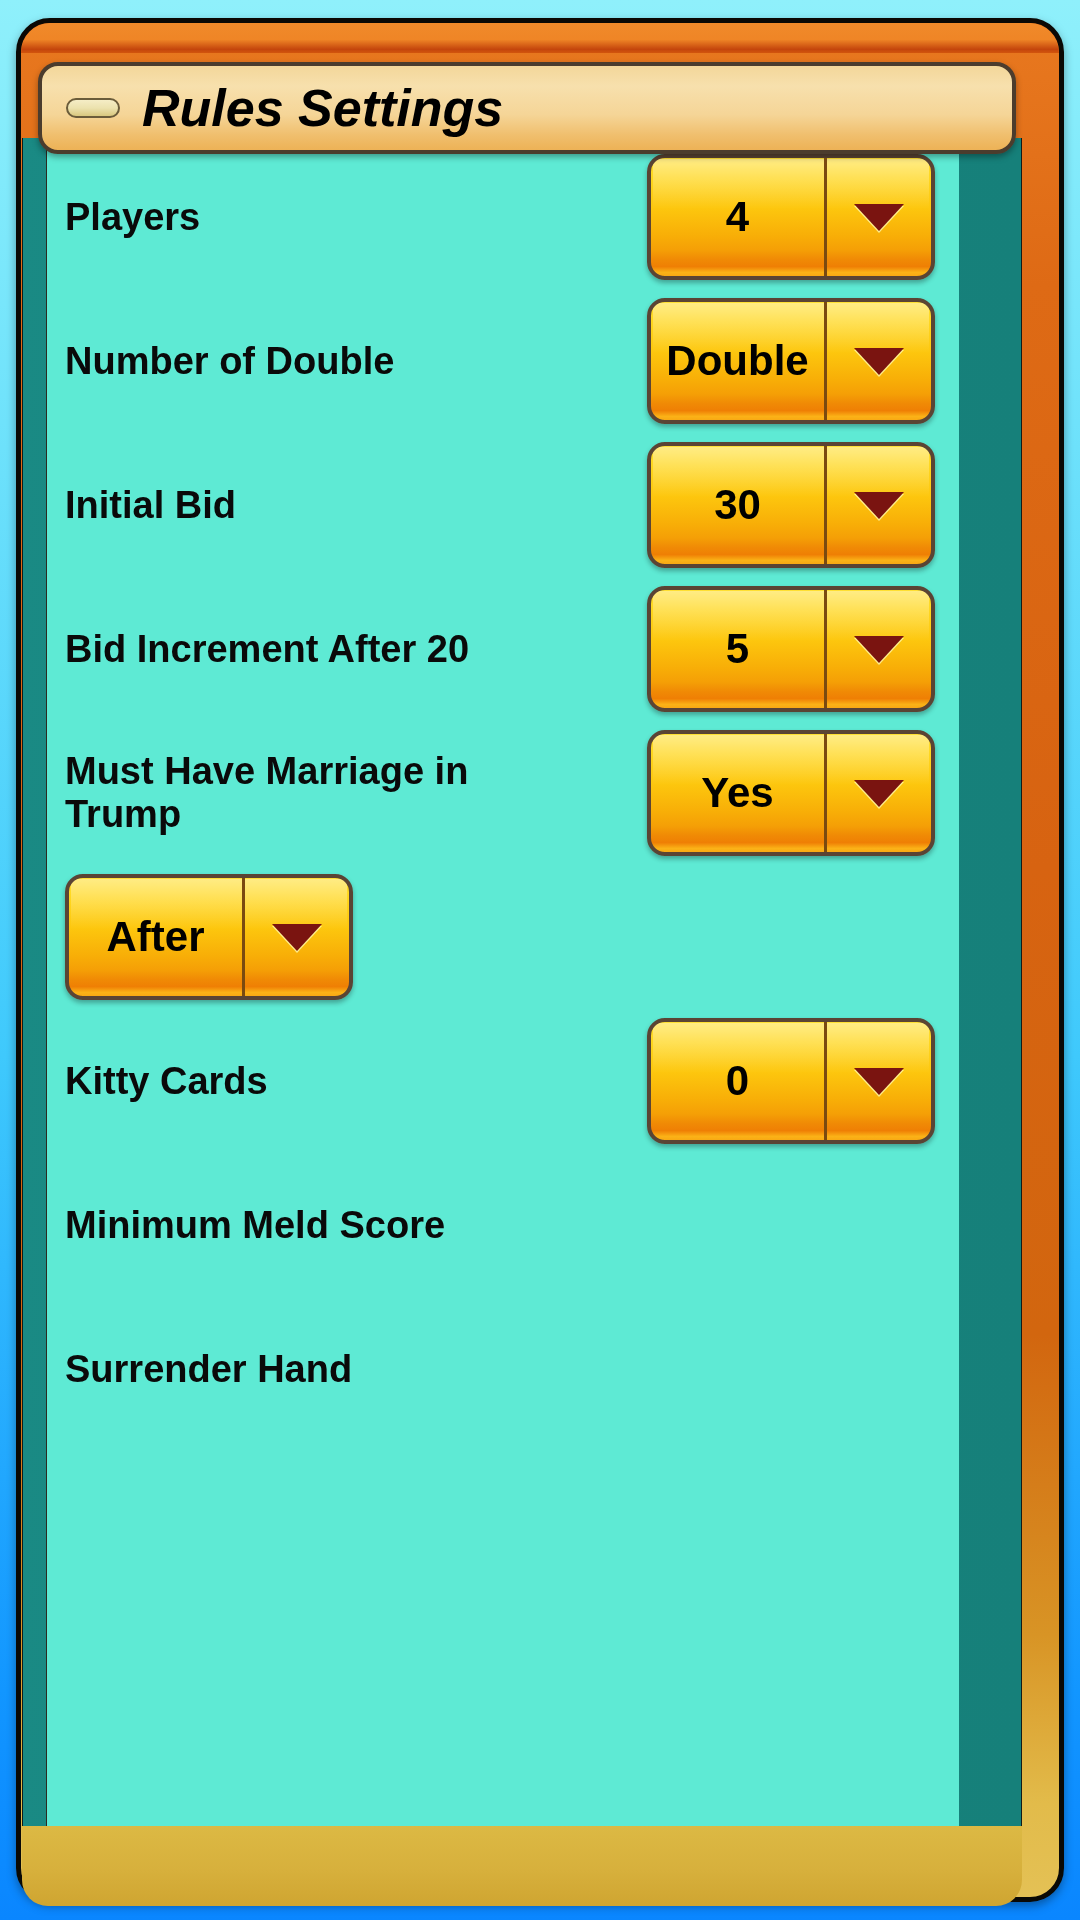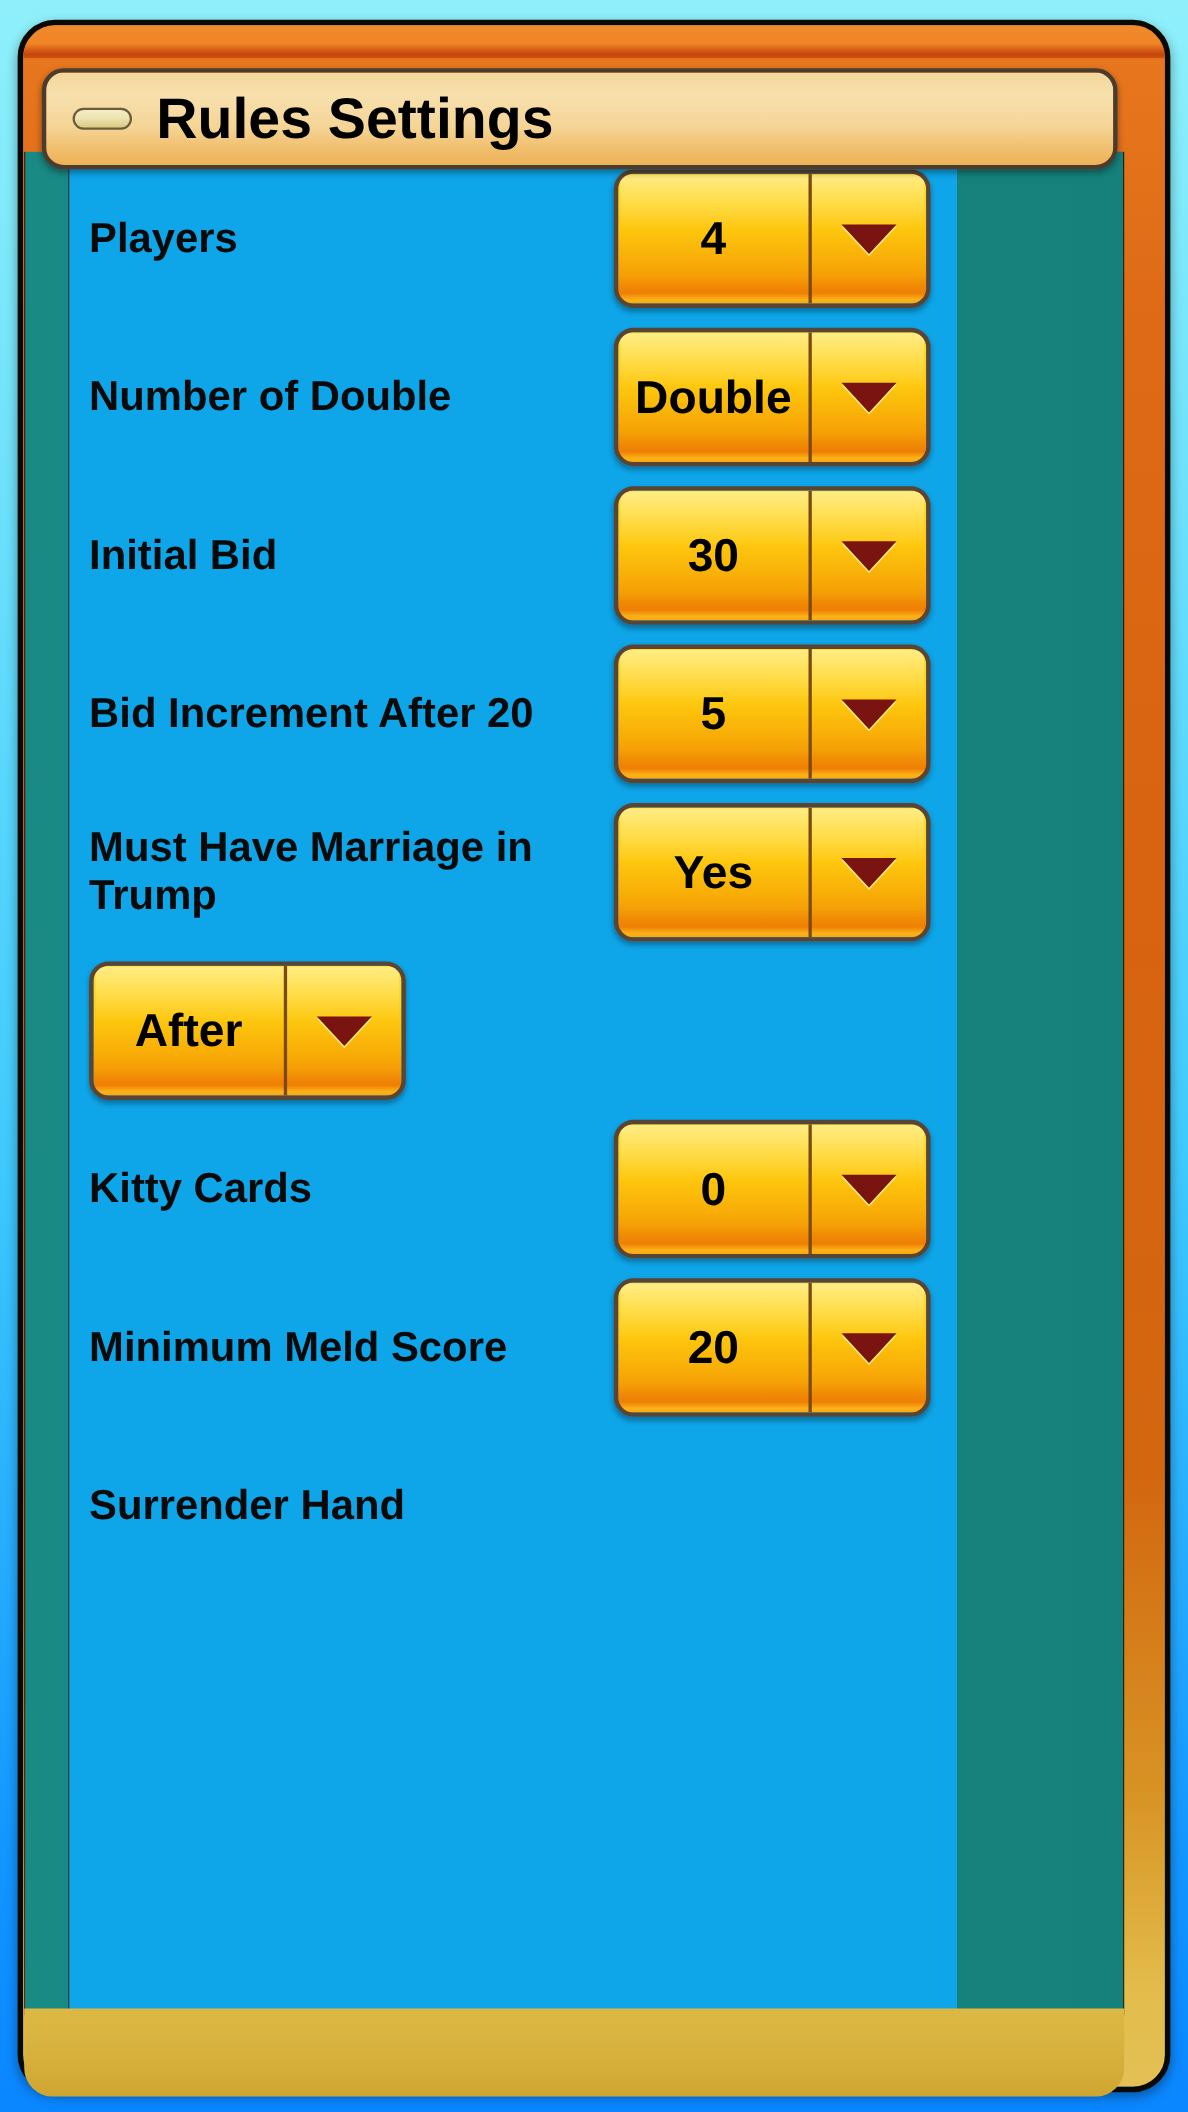--- a/index.html
+++ b/index.html
@@ -54,44 +54,45 @@
     width: 1000px;
     height: 1694px;
     background: linear-gradient(90deg, #1a8a84 0%, #17837d 40%, #16807a 100%);
     border-left: 1px solid #121b18;
     border-right: 1px solid #121b18;
   }
 
   
   .content-panel {
     position: absolute;
-    left: 62px;
+    left: 46px;
     top: 142px;
-    width: 808px;
+    width: 913px;
     height: 1688px;
-    background: #0ea5e9;
+    background: #5eead4;
     border-top: 3px solid #4d4031;
     border-left: 1px solid #2c2a21;
     overflow: hidden;
   }
 
   
   .title-bar {
     position: absolute;
     left: 38px;
     top: 62px;
     width: 978px;
     height: 92px;
     border-radius: 20px;
     background: linear-gradient(180deg, #f3d79a 0%, #f7e0ad 24%, #f5d597 58%, #f0bf6e 82%, #edb256 100%);
     border: 4px solid #4b3c2d;
     display: flex;
     align-items: center;
     padding-left: 24px;
     box-shadow: 0 3px 6px rgba(0,0,0,0.35);
+    font-style: italic;
   }
 
   .collapse-icon {
     width: 54px;
     height: 20px;
     border-radius: 10px;
     background: linear-gradient(180deg, #f5edc6 0%, #ece2ae 50%, #d9c87f 100%);
     border: 2px solid #6b5c3a;
     flex: 0 0 auto;
     margin-right: 22px;
@@ -276,26 +277,20 @@
         <div class="row-label">Kitty Cards</div>
         <div class="dropdown">
           <div class="dd-value">0</div>
           <div class="dd-arrow-zone">
             <div class="dd-arrow"></div>
           </div>
         </div>
       </div>
       <div class="setting-row">
         <div class="row-label">Minimum Meld Score</div>
-        <div class="dropdown">
-          <div class="dd-value">20</div>
-          <div class="dd-arrow-zone">
-            <div class="dd-arrow"></div>
-          </div>
-        </div>
       </div>
       <div class="setting-row">
         <div class="row-label">Surrender Hand</div>
       </div>
     </div>
 </div>
 
 <div class="title-bar">
   <div class="collapse-icon"></div>
   <div class="title-text">Rules Settings</div>

